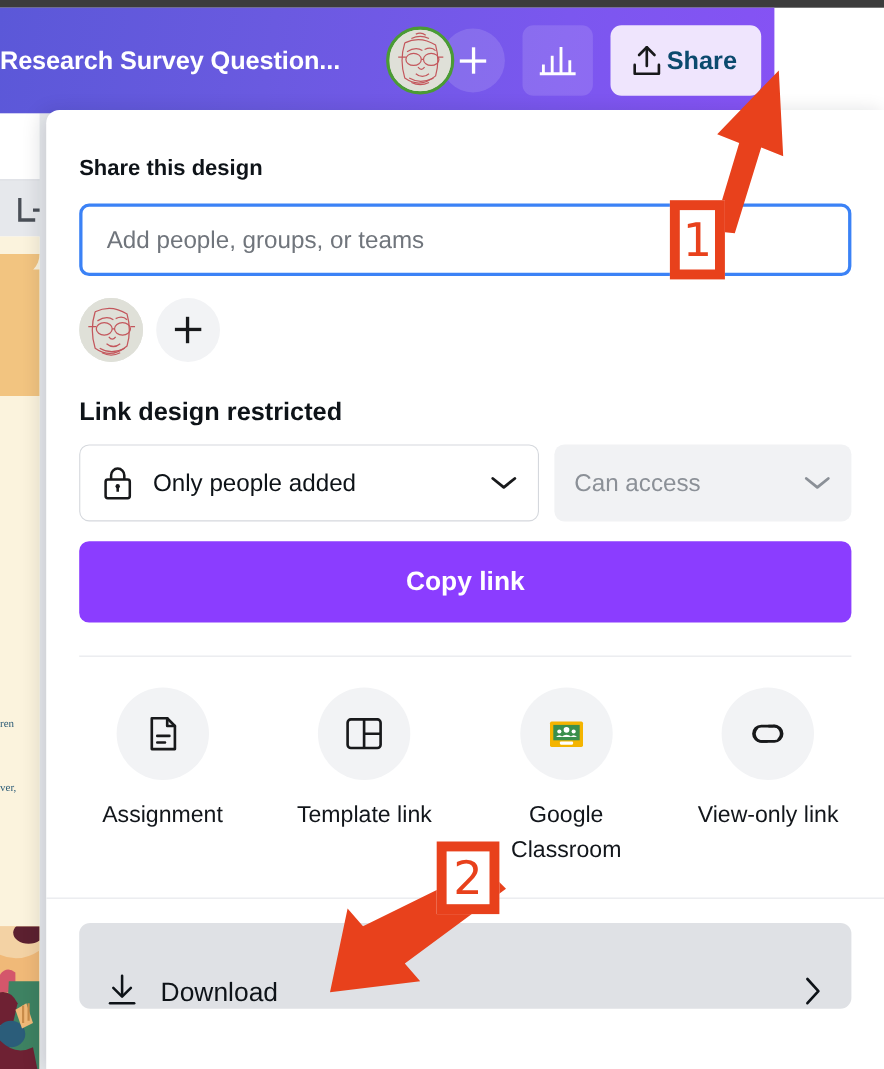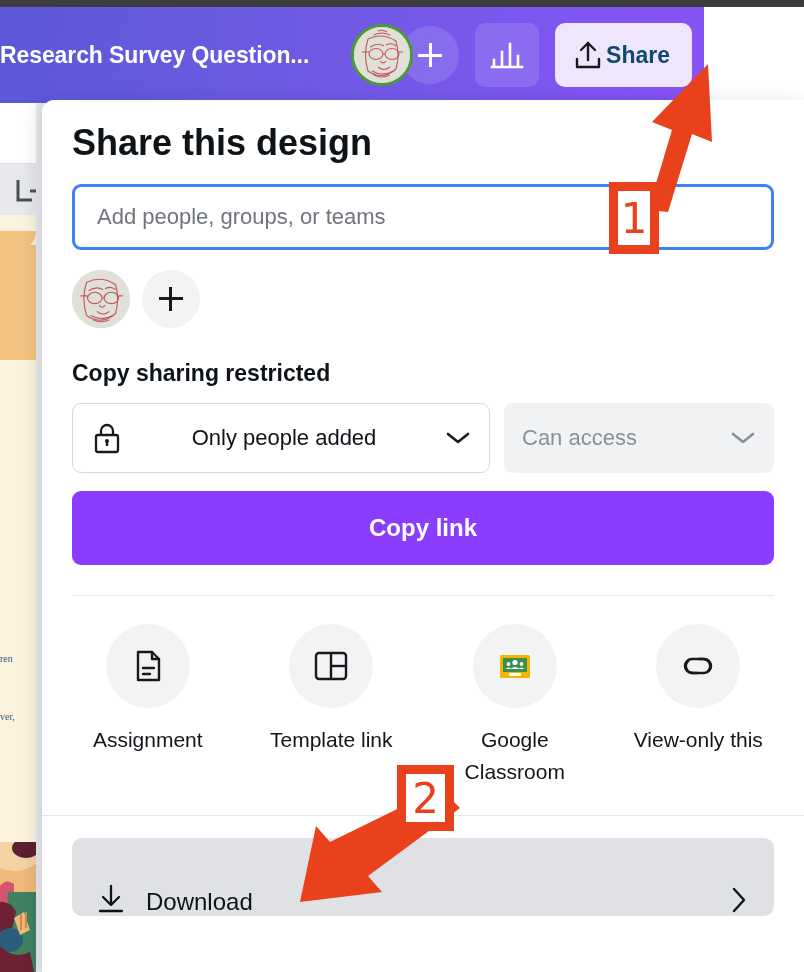--- a/index.html
+++ b/index.html
@@ -111,22 +111,22 @@
   .dialog {
     position: absolute; left: 42px; top: 100px;
     width: 762px; height: 872px;
     background: #ffffff;
     border-radius: 12px 0 0 0;
     box-shadow: -4px 2px 18px rgba(16,18,26,0.14);
     overflow: hidden;
   }
   .dlg-pad { padding: 0 30px; }
   .dlg-title {
-    font-size: 36px; font-weight: 700; color: #0e1318;
-    padding: 22px 0 20px 0;
+    font-size: 20px; font-weight: 700; color: #0e1318;
+    padding: 42px 0 20px 0;
   }
   .people-input {
     height: 66px; border: 3px solid #3b82f6; border-radius: 9px;
     display: flex; align-items: center; padding: 0 22px;
     color: #70757c; font-size: 22px;
   }
   .chip-row { display: flex; align-items: center; gap: 12px; margin-top: 20px; }
   .chip-avatar {
     width: 58px; height: 58px; border-radius: 50%;
     background: #dddfd8; overflow: hidden; position: relative;
@@ -146,21 +146,21 @@
     font-size: 23px; font-weight: 700; color: #0e1318;
     margin-top: 32px; margin-bottom: 16px;
   }
   .perm-row { display: flex; gap: 14px; }
   .perm-select {
     flex: 0 0 418px; height: 70px;
     border: 1px solid #d5d8dd; border-radius: 9px; background: #ffffff;
     display: flex; align-items: center; padding: 0 18px; gap: 16px;
     font-size: 22px; color: #0e1318;
   }
-  .perm-select .lbl { flex: 1; text-align: center; }
+  .perm-select .lbl { flex: 1; }
   .access-select {
     flex: 1; height: 70px;
     border-radius: 9px; background: #f1f2f4;
     display: flex; align-items: center; padding: 0 18px; gap: 10px;
     font-size: 22px; color: #8b9097;
   }
   .access-select .lbl { flex: 1; }
   .copy-link {
     margin-top: 18px; height: 74px; width: 100%;
     background: #8b3dff; border-radius: 9px;
@@ -310,21 +310,21 @@
               <path d="M26 34 q3 4 6 0 M24 40 q6 5 12 0"></path>
               <path d="M18 44 q10 6 22 0 M20 48 q8 4 16 0"></path>
             </g>
           </svg>
         </div>
         <div class="chip-add">
           <span class="plus2"></span>
         </div>
       </div>
 
-      <div class="section-head">Copy sharing restricted</div>
+      <div class="section-head">Link design restricted</div>
 
       <div class="perm-row">
         <div class="perm-select">
           <svg width="32" height="34" viewBox="0 0 32 34">
             <g stroke="#18191b" stroke-width="2.3" fill="none" stroke-linejoin="round">
               <rect x="5" y="14" width="22" height="17" rx="2"></rect>
               <path d="M10 14 V10 a6 6 0 0 1 12 0 V14"></path>
               <path d="M16 20 V25"></path>
             </g>
             <circle cx="16" cy="20" r="2" fill="#18191b"></circle>
@@ -397,21 +397,21 @@
 
       <div class="quick-item">
         <div class="quick-circle">
           <svg width="42" height="32" viewBox="0 0 42 32">
             <g stroke="#18191b" stroke-width="2.5" fill="none" stroke-linecap="round">
               <path d="M22 9 H27 a7 7 0 0 1 0 14 H16 a7 7 0 0 1 -5 -12"></path>
               <path d="M20 23 H15 a7 7 0 0 1 0 -14 H26 a7 7 0 0 1 5 12"></path>
             </g>
           </svg>
         </div>
-        <div class="quick-label">View-only this</div>
+        <div class="quick-label">View-only link</div>
       </div>
 
     </div>
 
     <div class="divider2"></div>
 
     <div class="download-row">
       <svg width="34" height="34" viewBox="0 0 34 34">
         <g stroke="#0e1318" stroke-width="2.3" fill="none" stroke-linecap="round" stroke-linejoin="round">
           <path d="M17 4 V22"></path>

